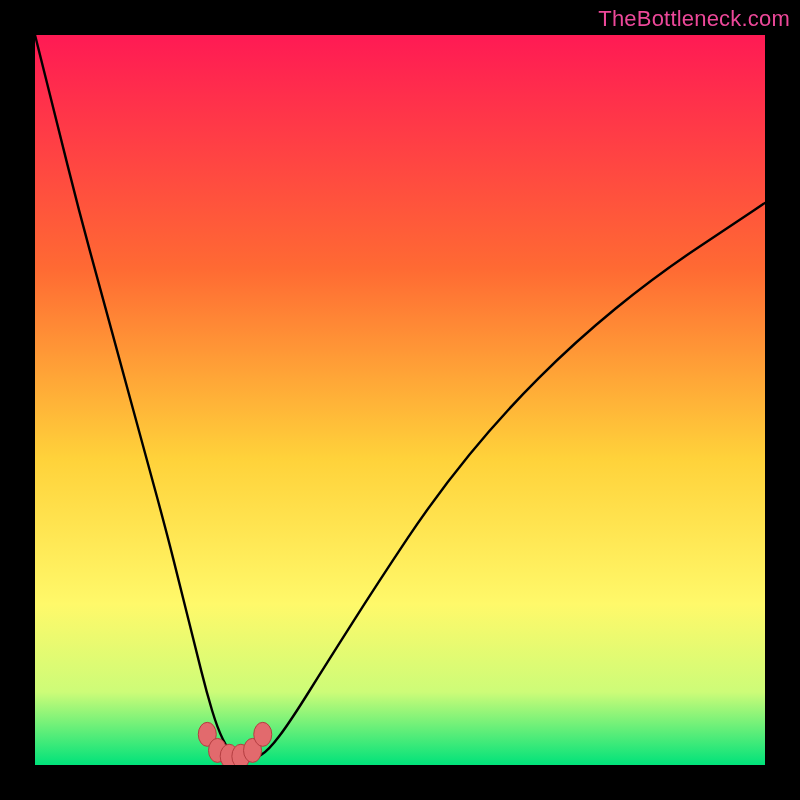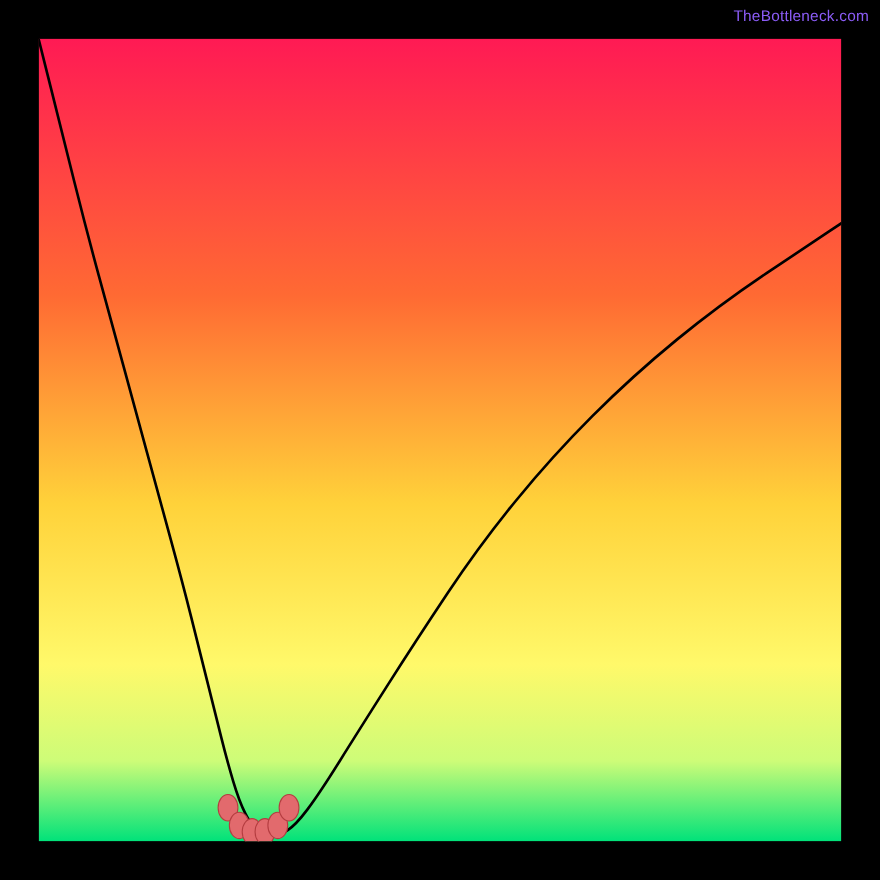--- a/index.html
+++ b/index.html
@@ -28,22 +28,22 @@
     overflow: hidden;
   }
   .gradient-bg {
     position: absolute;
     inset: 0;
   }
   .watermark {
     position: absolute;
     top: 6px;
     right: 10px;
-    color: #8b5cf6;
-    font-size: 14px;
+    color: #ec4899;
+    font-size: 22px;
     font-weight: 500;
     letter-spacing: 0.2px;
   }
   svg {
     position: absolute;
     inset: 0;
   }
 </style>
 </head>
 <body>

